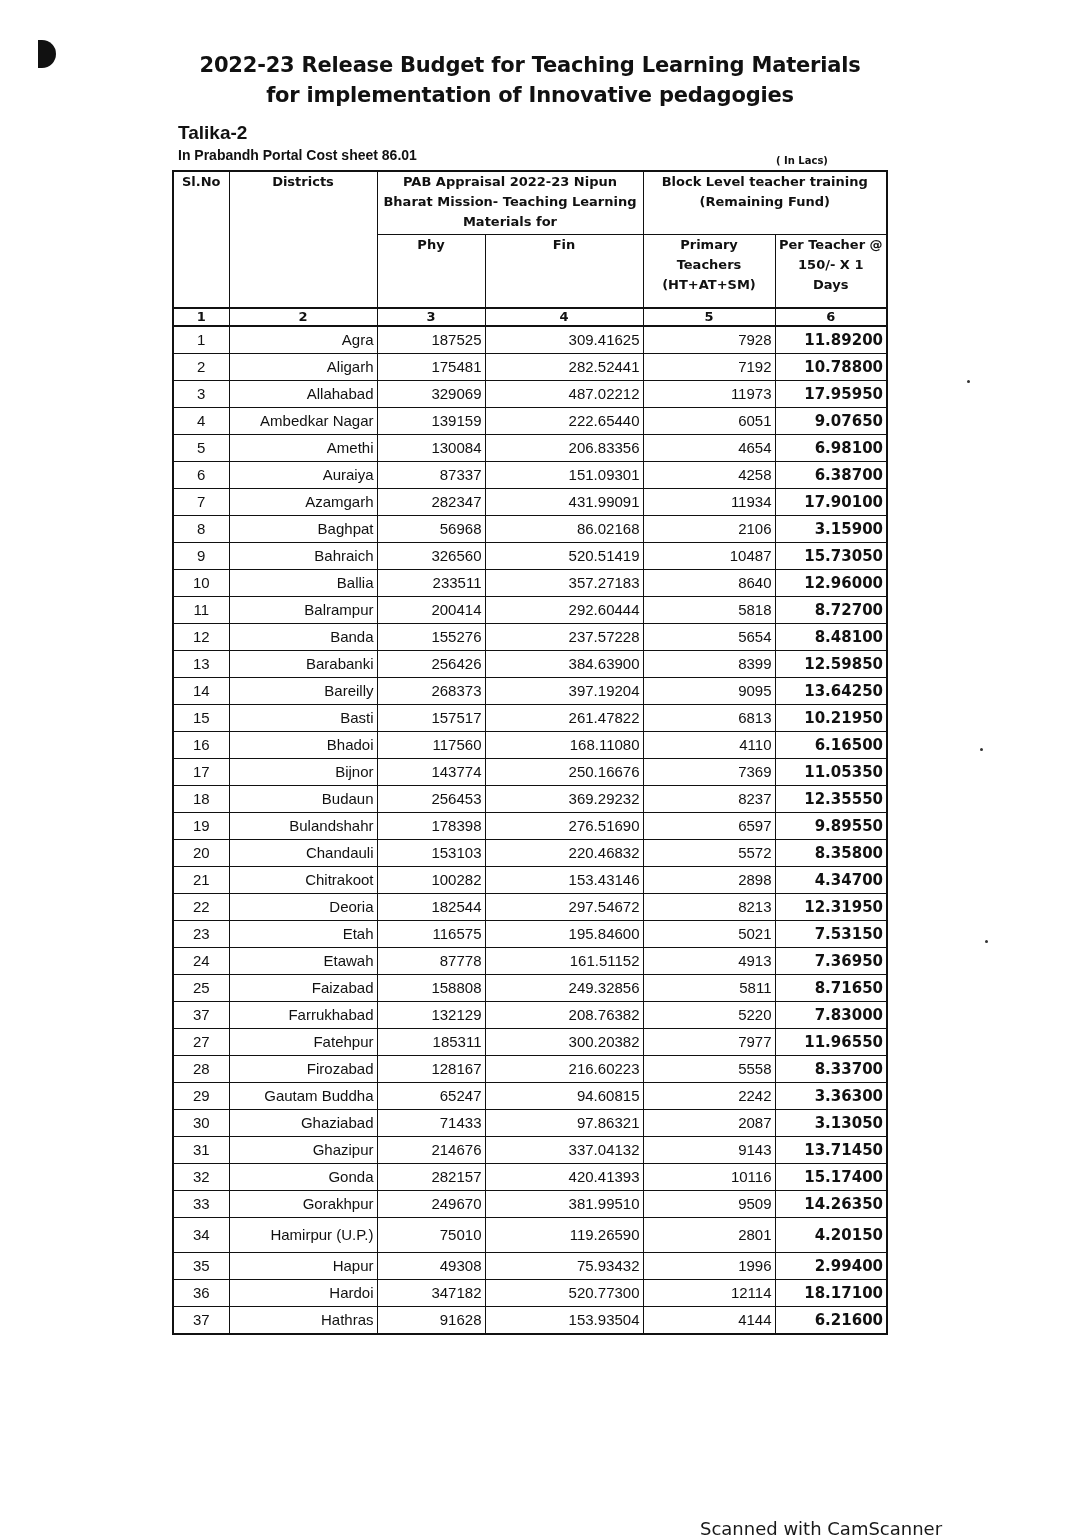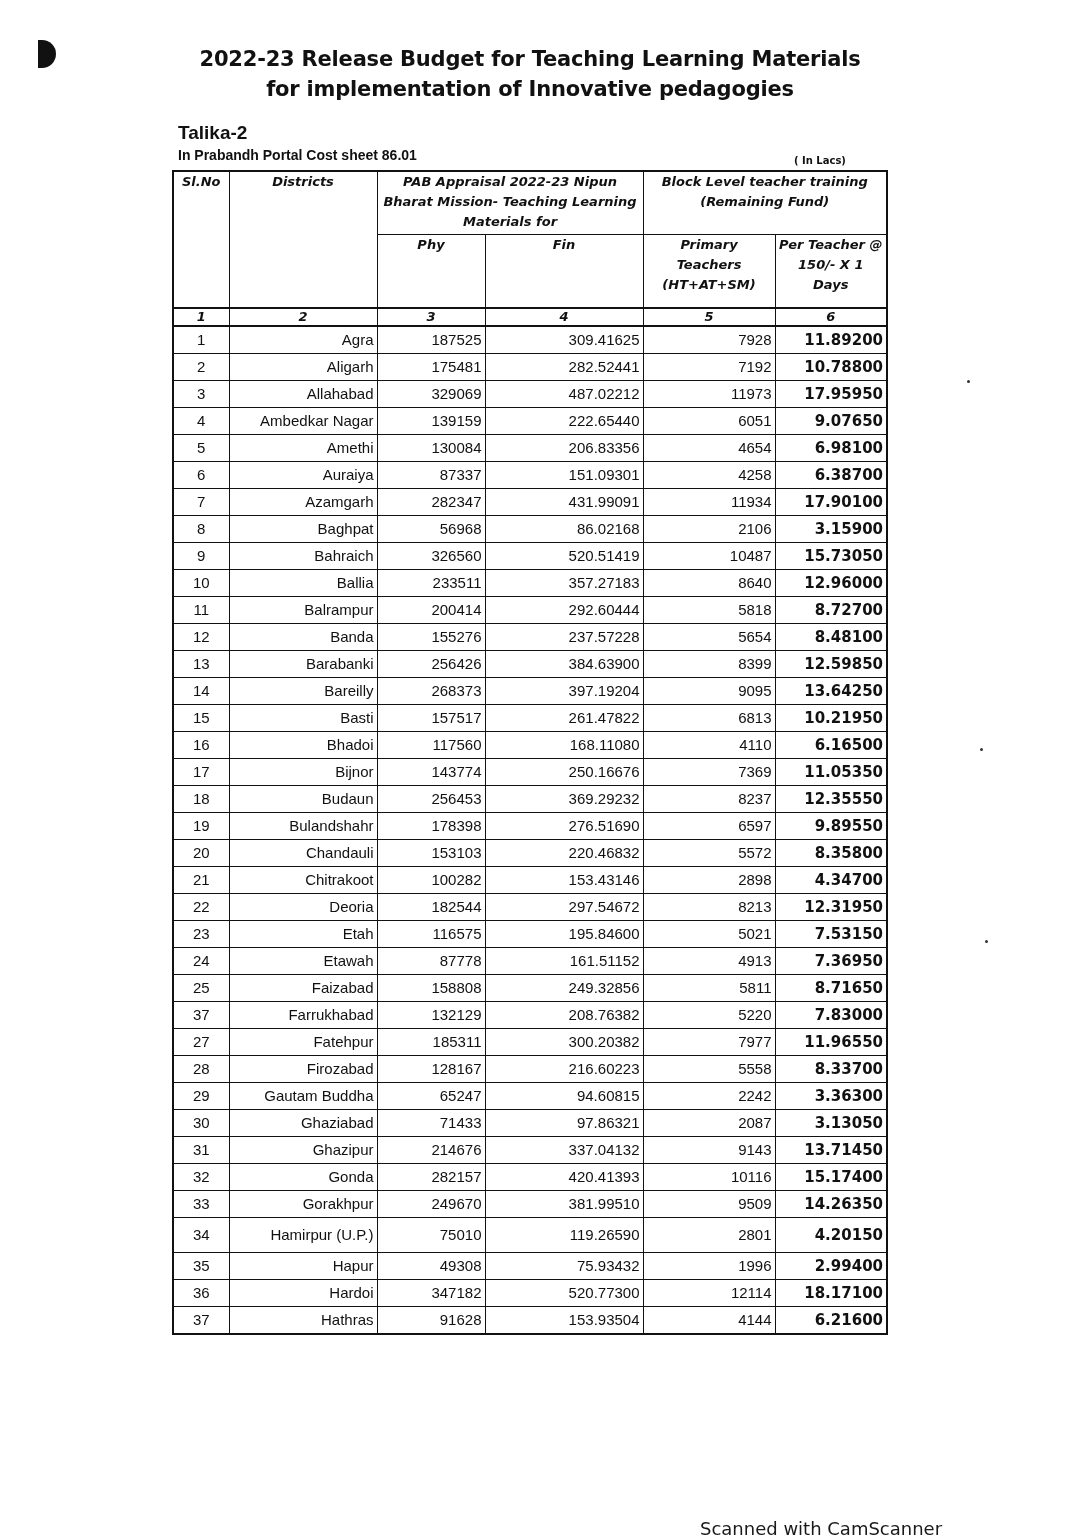--- a/index.html
+++ b/index.html
@@ -20,21 +20,21 @@
       left: 38px;
       top: 40px;
       width: 18px;
       height: 28px;
       background: #111;
       border-radius: 0 14px 14px 0;
     }
     .title {
       position: absolute;
       left: 170px;
-      top: 44px;
+      top: 50px;
       width: 720px;
       text-align: center;
       font-family: "DejaVu Sans", sans-serif;
       font-weight: bold;
       font-size: 21px;
       line-height: 30px;
       letter-spacing: -0.2px;
     }
     .talika {
       position: absolute;
@@ -47,21 +47,21 @@
     .cost-sheet {
       position: absolute;
       left: 178px;
       top: 147px;
       font-family: Liberation Sans, sans-serif;
       font-weight: bold;
       font-size: 14px;
     }
     .units {
       position: absolute;
-      left: 794px;
+      left: 776px;
       top: 155px;
       font-family: "DejaVu Sans", sans-serif;
       font-weight: bold;
       font-size: 10px;
     }
     table.budget {
       position: absolute;
       left: 172px;
       top: 170px;
       width: 714px;
@@ -75,21 +75,20 @@
       overflow: hidden;
       white-space: nowrap;
     }
     table.budget th {
       font-family: "DejaVu Sans", sans-serif;
       font-weight: bold;
       font-size: 13px;
       vertical-align: top;
       line-height: 20px;
       white-space: normal;
-      font-style: italic;
     }
     th.hdr-main { height: 62px; }
     th.hdr-sub { height: 72px; }
     tr.colnum th {
       height: 16px;
       line-height: 16px;
       vertical-align: middle;
       border-top: 2px solid #111;
       border-bottom: 2px solid #111;
     }

